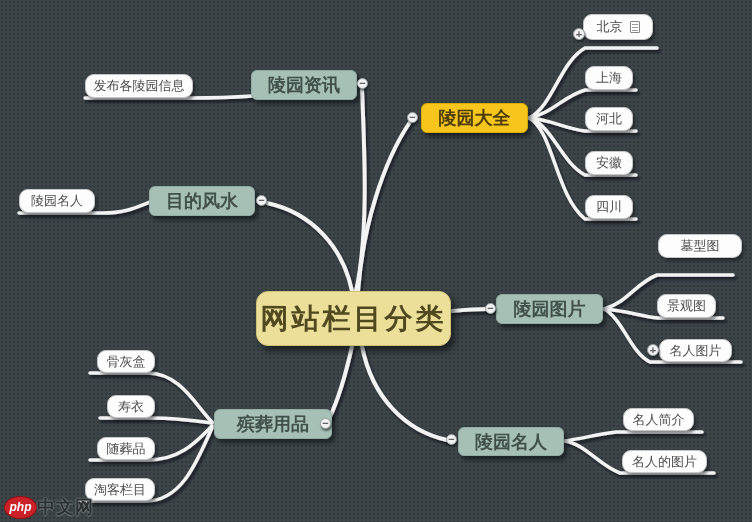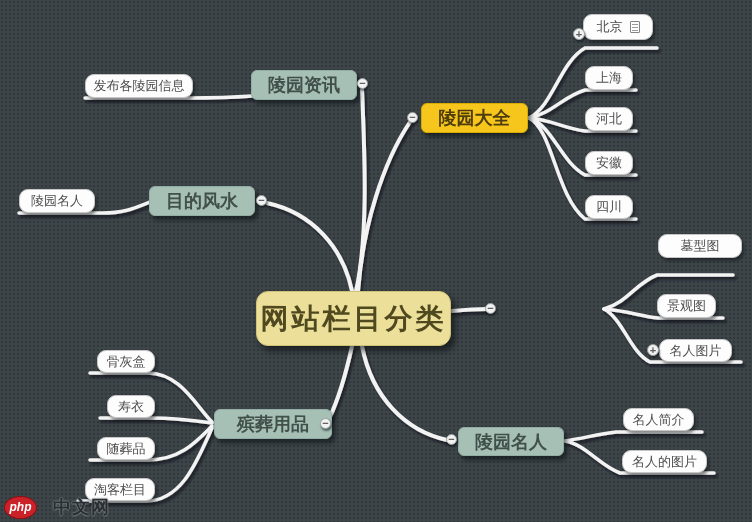--- a/index.html
+++ b/index.html
@@ -53,21 +53,21 @@
   }
   .badge.plus{width:12px;height:12px;}
   .note-icon{
     display:inline-block;width:10px;height:12px;margin-left:7px;
     border:1px solid #858585;border-radius:1px;background-color:#fff;
     background-image:repeating-linear-gradient(to bottom,transparent 0 2px,#9a9a9a 2px 3px);
     background-clip:content-box;padding:1px;box-sizing:border-box;
   }
   .watermark{
     position:absolute;left:4px;top:495px;z-index:4;
-    display:flex;align-items:center;gap:16px;
+    display:flex;align-items:center;gap:0;
   }
   .php-badge{
     width:33px;height:23px;border-radius:50%;
     background:var(--logo-red,#cb2128);border:1px solid #8e0f14;
     color:#fff;font-size:12px;font-weight:bold;font-style:italic;
     display:flex;align-items:center;justify-content:center;box-sizing:border-box;
   }
   .site-name{
     font-size:18px;font-weight:bold;color:var(--site-text,#2a2e31);
     text-shadow:0 1px 1px rgba(150,158,162,.55),1px 0 1px rgba(150,158,162,.35),
@@ -117,20 +117,21 @@
       <path d="M 565,441 C 585,438 598,434 616,432 H 702" stroke-width="3.5"></path>
       <path d="M 565,441 C 585,444 600,466 620,473 H 714" stroke-width="3.5"></path>
     </g>
   </svg>
 
   <div class="node root-node" style="left:256px;top:291px;width:195px;height:55px">网站栏目分类</div>
 
   <div class="node topic teal" style="left:251px;top:70px;width:106px;height:30px">陵园资讯</div>
   <div class="node topic yellow" style="left:421px;top:103px;width:107px;height:30px">陵园大全</div>
   <div class="node topic teal" style="left:149px;top:186px;width:106px;height:30px">目的风水</div>
+  <div class="node topic teal" style="left:496px;top:294px;width:107px;height:30px">陵园图片</div>
   <div class="node topic teal" style="left:214px;top:409px;width:118px;height:30px">殡葬用品</div>
   <div class="node topic teal" style="left:458px;top:427px;width:106px;height:29px">陵园名人</div>
 
   <div class="node leaf" style="left:85px;top:74px;width:108px;height:24px">发布各陵园信息</div>
 
   <div class="node leaf" style="left:583px;top:14px;width:70px;height:26px">
     <span>北京</span>
     <span class="note-icon"></span>
   </div>
   <div class="node leaf" style="left:585px;top:66px;width:48px;height:24px">上海</div>

